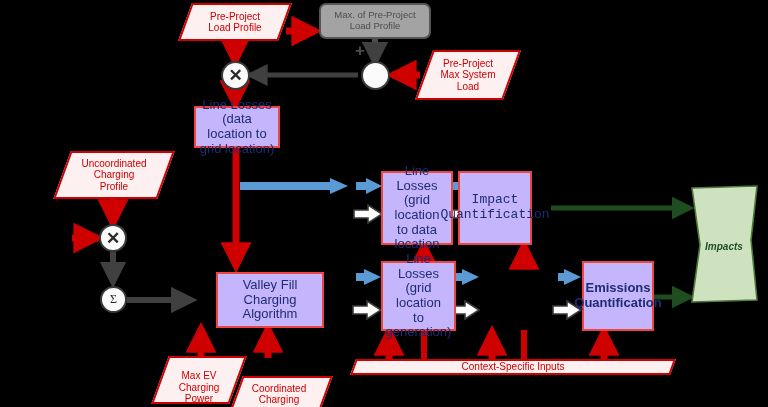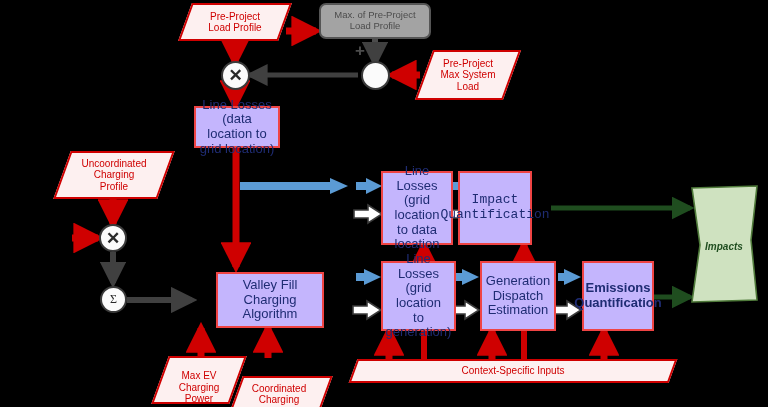--- a/index.html
+++ b/index.html
@@ -181,29 +181,26 @@
   </div>
 
   <div class="node proc" style="left:458px;top:171px;width:74px;height:74px;font-family:Liberation Mono, monospace;">
     <span>Impact<br>Quantification</span>
   </div>
 
   <div class="node proc" style="left:381px;top:261px;width:75px;height:70px;">
     <span>Line Losses<br>(grid location<br>to generation)</span>
   </div>
 
-  <div class="node proc" style="left:480px;top:261px;width:76px;height:70px;">
-    <span>Generation<br>Dispatch<br>Estimation</span>
-  </div>
 
   <div class="node proc" style="left:582px;top:261px;width:72px;height:70px;font-weight:bold;">
     <span>Emissions<br>Quantification</span>
   </div>
 
-  <div class="node para" style="left:353px;top:359px;width:320px;height:24px;text-align:center;">
+  <div class="node para" style="left:353px;top:359px;width:320px;height:16px;text-align:center;">
     <div class="sk"></div>
     <span>Context-Specific Inputs</span>
   </div>
 
   <div class="node impacts" style="left:694px;top:238px;width:60px;height:18px;">
     <span>Impacts</span>
   </div>
 
 </div>
 

